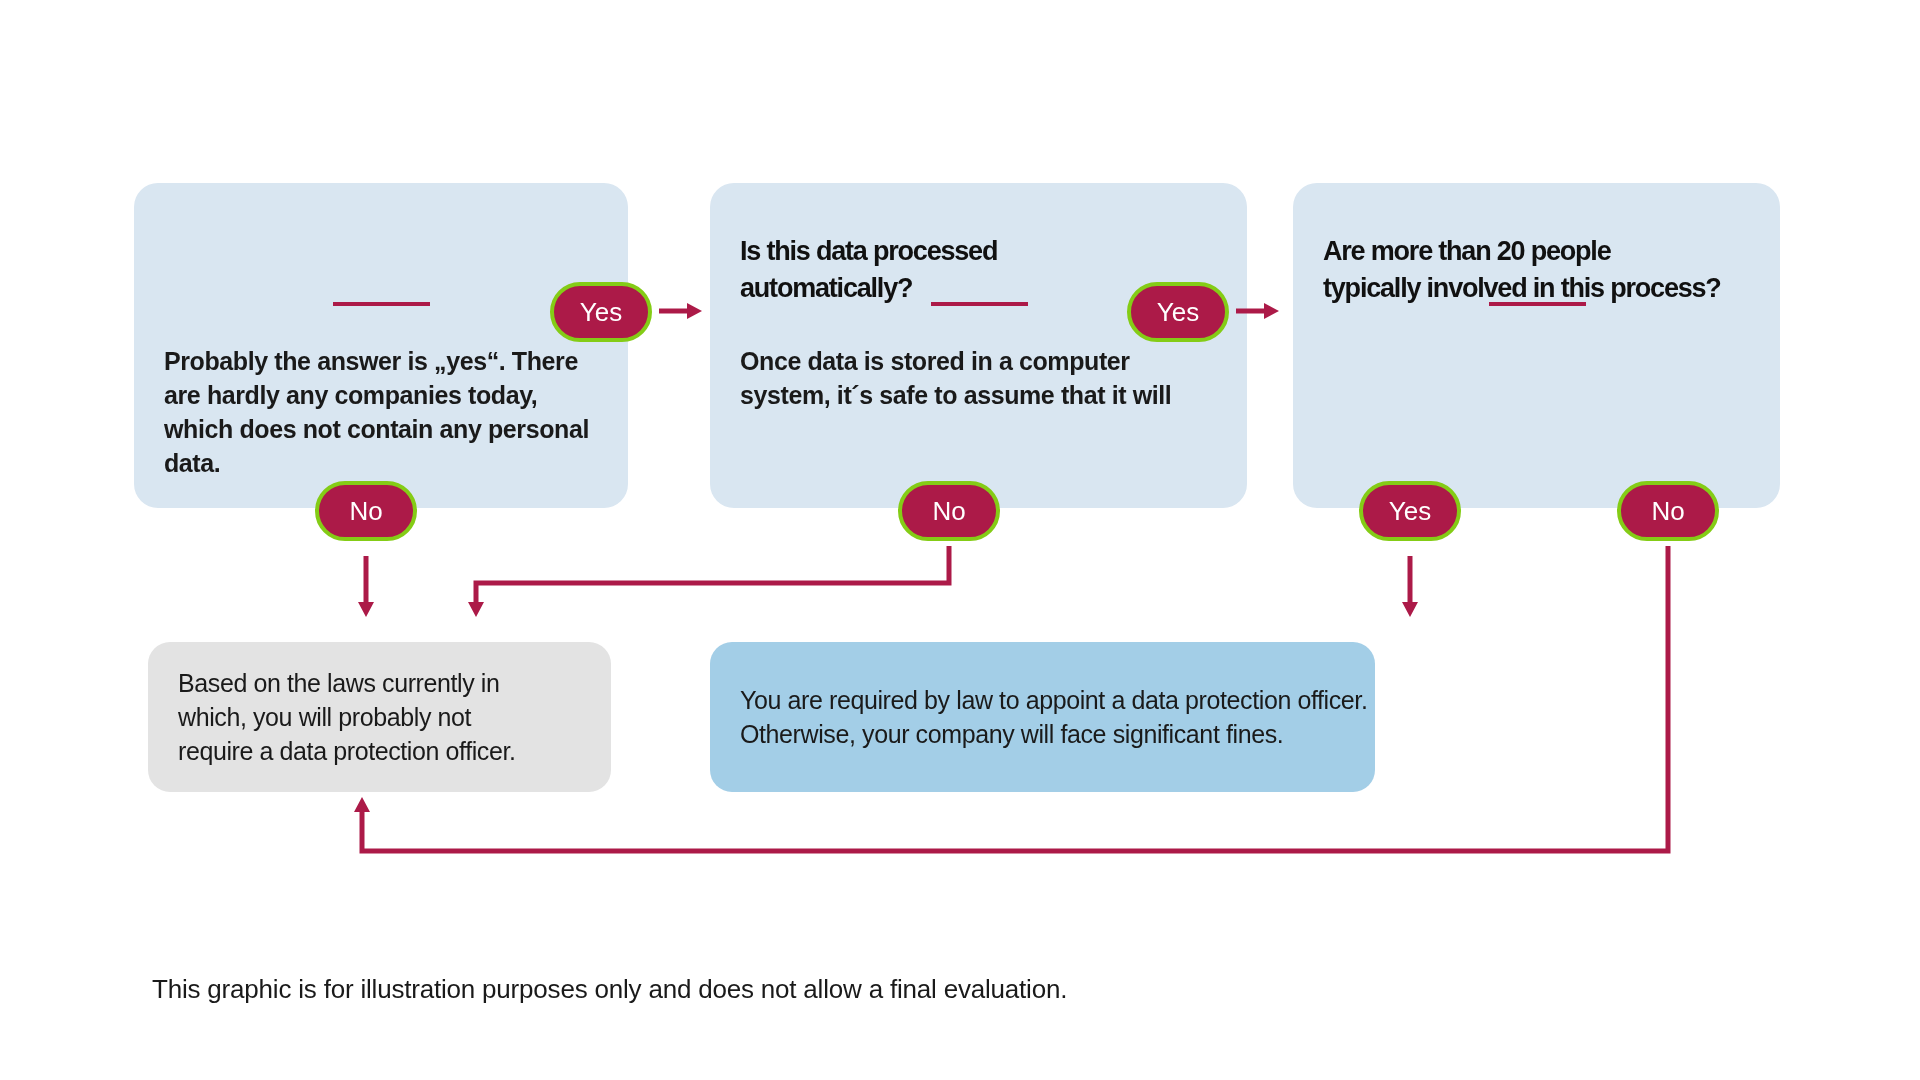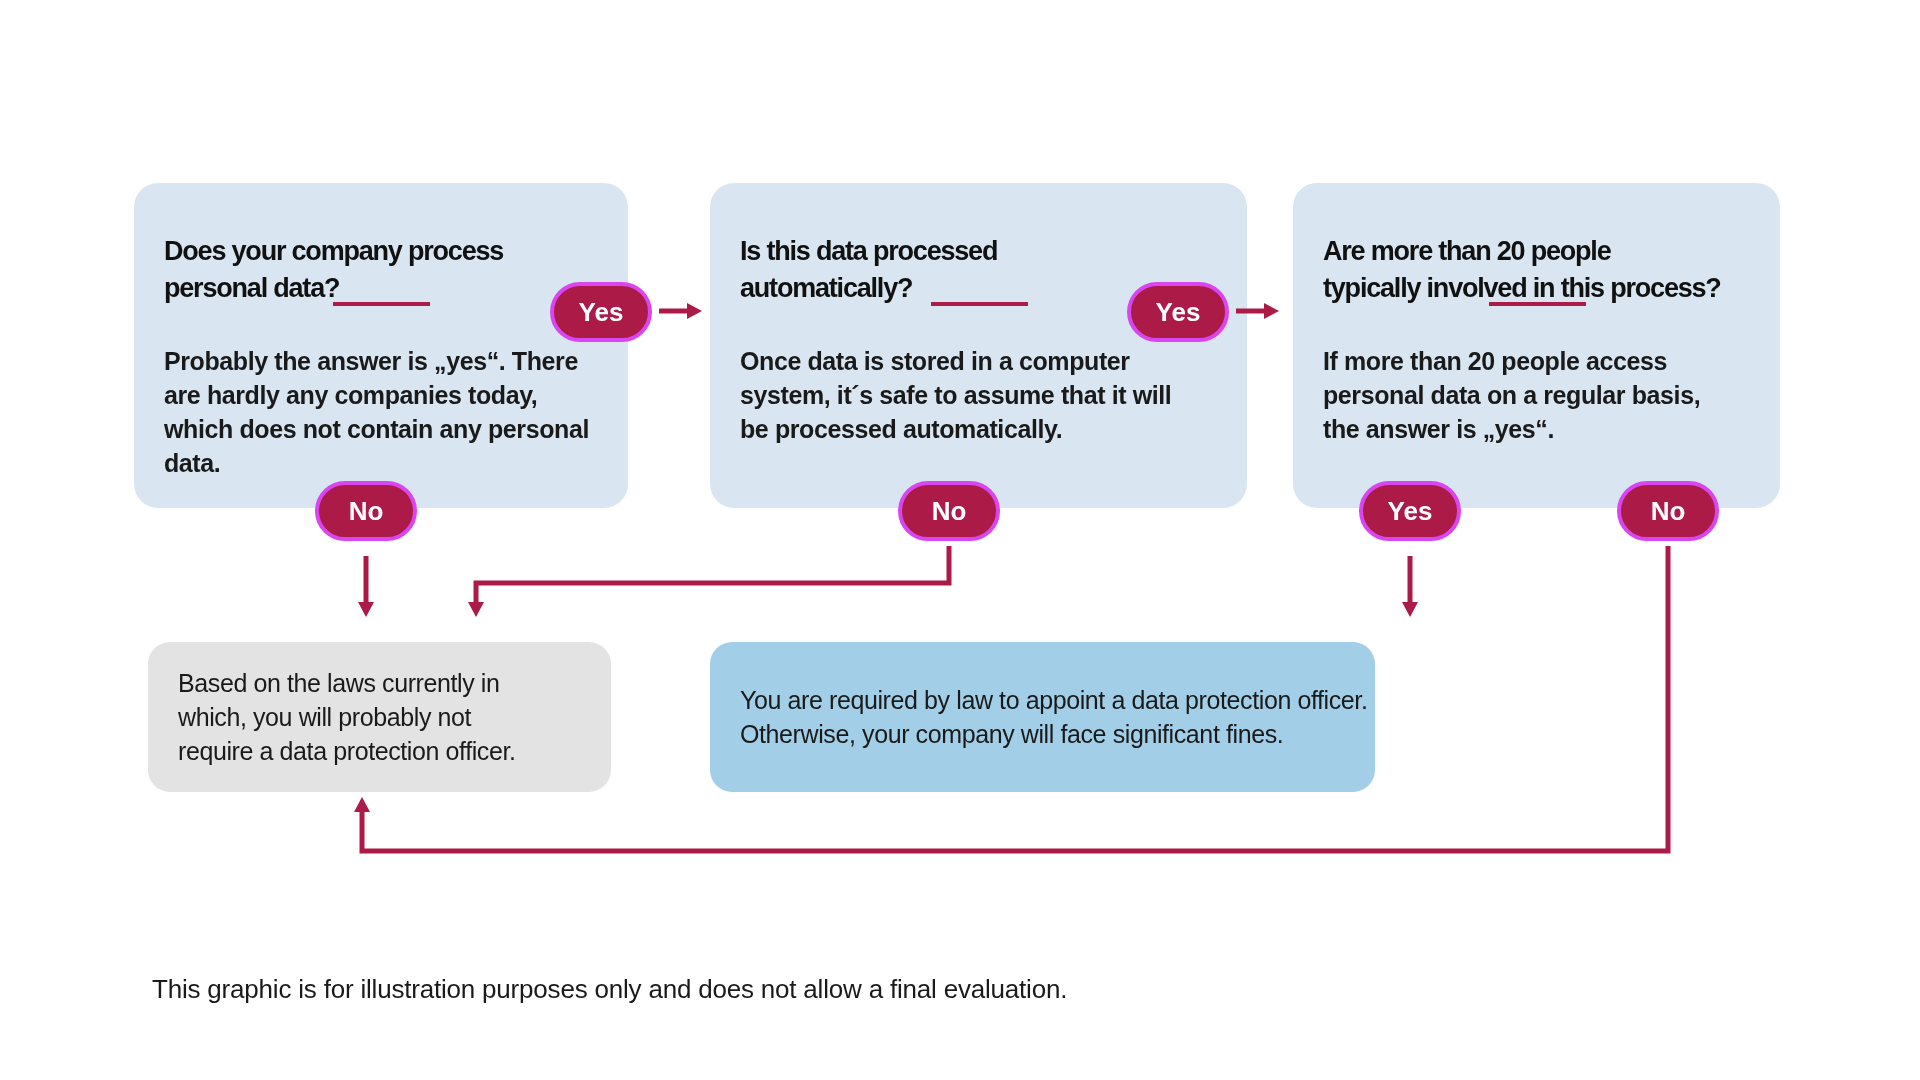--- a/index.html
+++ b/index.html
@@ -15,78 +15,68 @@
     font-family:"Liberation Sans",sans-serif;color:var(--ink);
   }
   .qbox{position:absolute;top:183px;height:325px;background:var(--lightblue);border-radius:24px;}
   .qhead{position:absolute;top:28px;left:30px;right:30px;font-weight:700;font-size:27px;line-height:37px;letter-spacing:-1.2px;color:#111;}
   .hline{white-space:nowrap;}
   .qdivider{position:absolute;top:119px;left:50%;width:97px;height:4px;margin-left:-48px;background:var(--accent);}
   .qbody{position:absolute;top:161px;left:30px;right:30px;font-size:25px;line-height:34px;letter-spacing:-0.4px;font-weight:bold;}
   .bline{white-space:nowrap;}
   .badge{
     position:absolute;width:94px;height:52px;background:var(--accent);
-    border:4px solid #d946ef;border-radius:30px;color:#fff;font-weight:700;font-size:26px;
+    border:4px solid #84cc16;border-radius:30px;color:#fff;font-weight:400;font-size:26px;
     display:flex;align-items:center;justify-content:center;
   }
   .outcome{
     position:absolute;top:642px;height:150px;border-radius:22px;box-sizing:border-box;
     display:flex;flex-direction:column;justify-content:center;padding:0 30px;
     font-size:25px;line-height:34px;letter-spacing:-0.4px;color:var(--ink);
   }
   #outcome-not-required{left:148px;width:463px;background:var(--gray);}
   #outcome-required{left:710px;width:665px;background:var(--medblue);}
   .footnote{position:absolute;left:152px;top:948px;font-size:26px;letter-spacing:-0.2px;color:var(--ink);}
   svg.arrows{position:absolute;left:0;top:0;width:1920px;height:1080px;pointer-events:none;}
   svg .ln{stroke:var(--accent);stroke-width:5;fill:none;}
   svg .hd{fill:var(--accent);stroke:none;}
 </style>
 </head>
 <body>
 
 <div id="canvas">
 
   <section class="qbox" style="left:134px;width:494px;">
-    <h2 class="qhead">
-      <div class="hline">Does your company process</div>
-      <div class="hline">personal data?</div>
-    </h2>
     <div class="qdivider"></div>
     <div class="qbody">
       <div class="bline">Probably the answer is „yes“. There</div>
       <div class="bline">are hardly any companies today,</div>
       <div class="bline">which does not contain any personal</div>
       <div class="bline">data.</div>
     </div>
   </section>
 
   <section class="qbox" style="left:710px;width:497px;padding-left:40px;">
     <h2 class="qhead">
       <div class="hline">Is this data processed</div>
       <div class="hline">automatically?</div>
     </h2>
     <div class="qdivider"></div>
     <div class="qbody">
       <div class="bline">Once data is stored in a computer</div>
       <div class="bline">system, it´s safe to assume that it will</div>
-      <div class="bline">be processed automatically.</div>
     </div>
   </section>
 
   <section class="qbox" style="left:1293px;width:487px;">
     <h2 class="qhead">
       <div class="hline">Are more than 20 people</div>
       <div class="hline">typically involved in this process?</div>
     </h2>
     <div class="qdivider"></div>
-    <div class="qbody">
-      <div class="bline">If more than 20 people access</div>
-      <div class="bline">personal data on a regular basis,</div>
-      <div class="bline">the answer is „yes“.</div>
-    </div>
   </section>
 
   <svg class="arrows" viewBox="0 0 1920 1080" aria-hidden="true">
     <g>
       <path class="ln" d="M659 311 H687"></path>
       <polygon class="hd" points="687,303 687,319 702,311"></polygon>
     </g>
     <g>
       <path class="ln" d="M1236 311 H1264"></path>
       <polygon class="hd" points="1264,303 1264,319 1279,311"></polygon>

